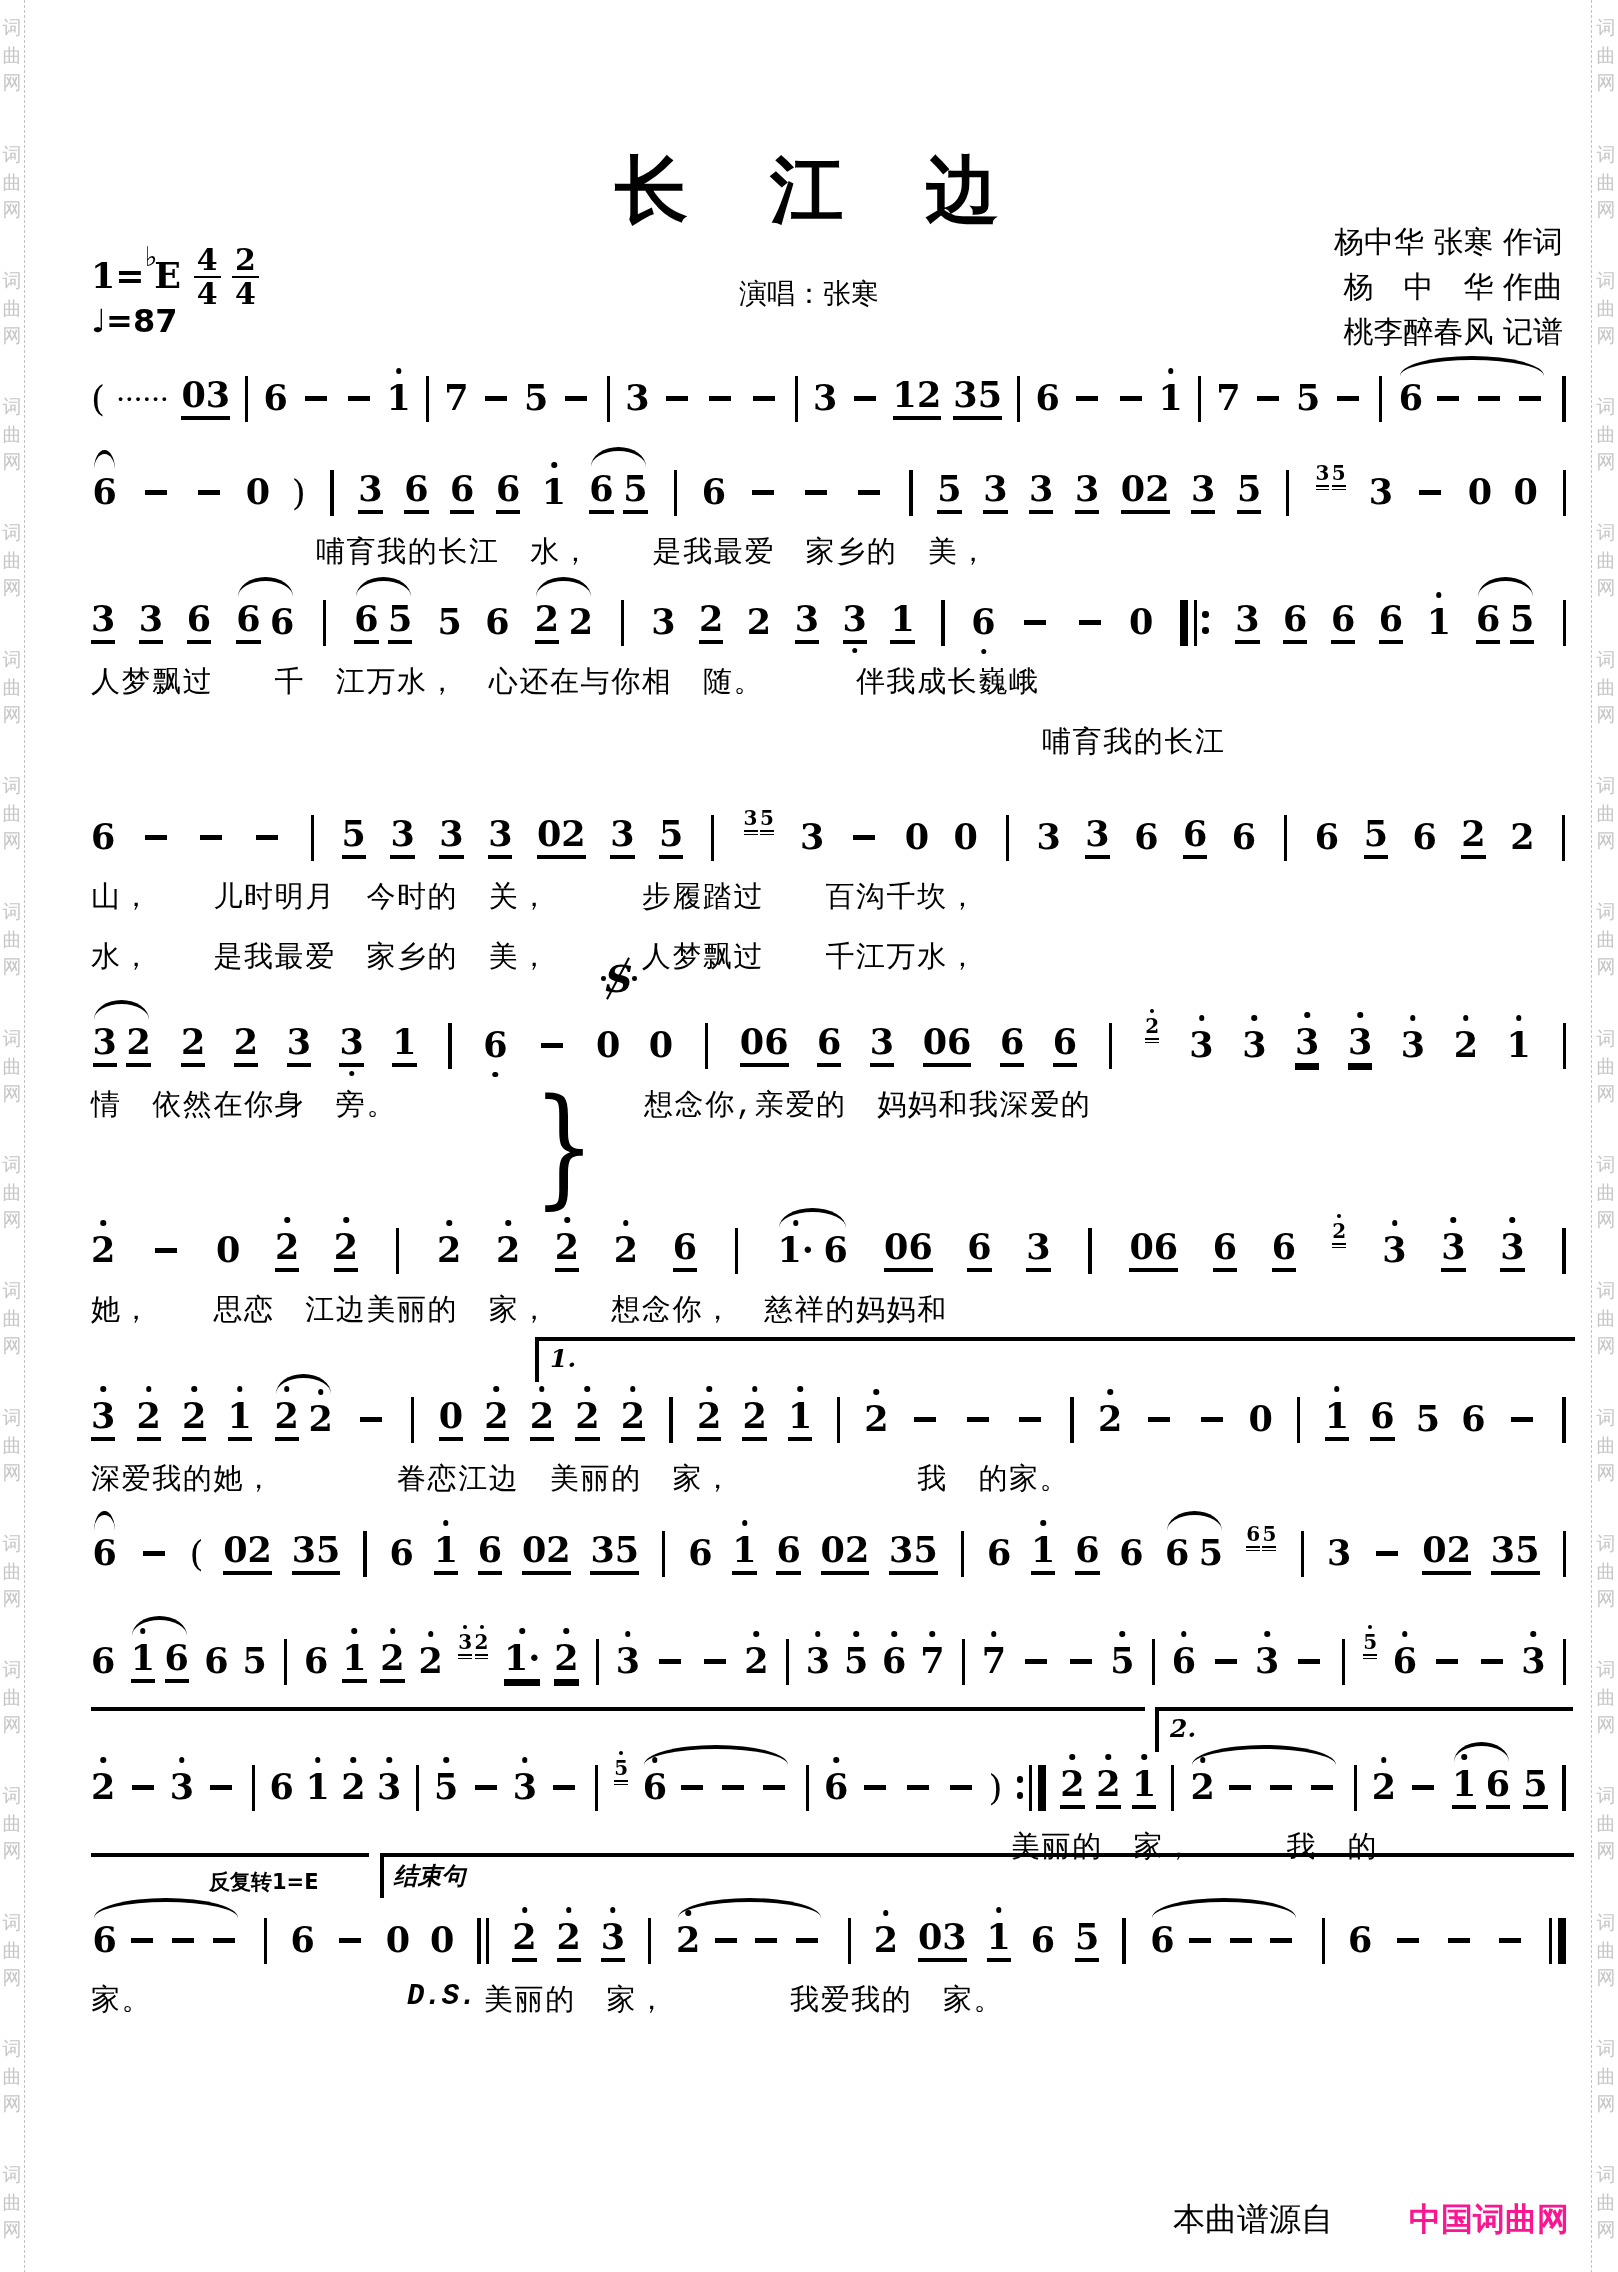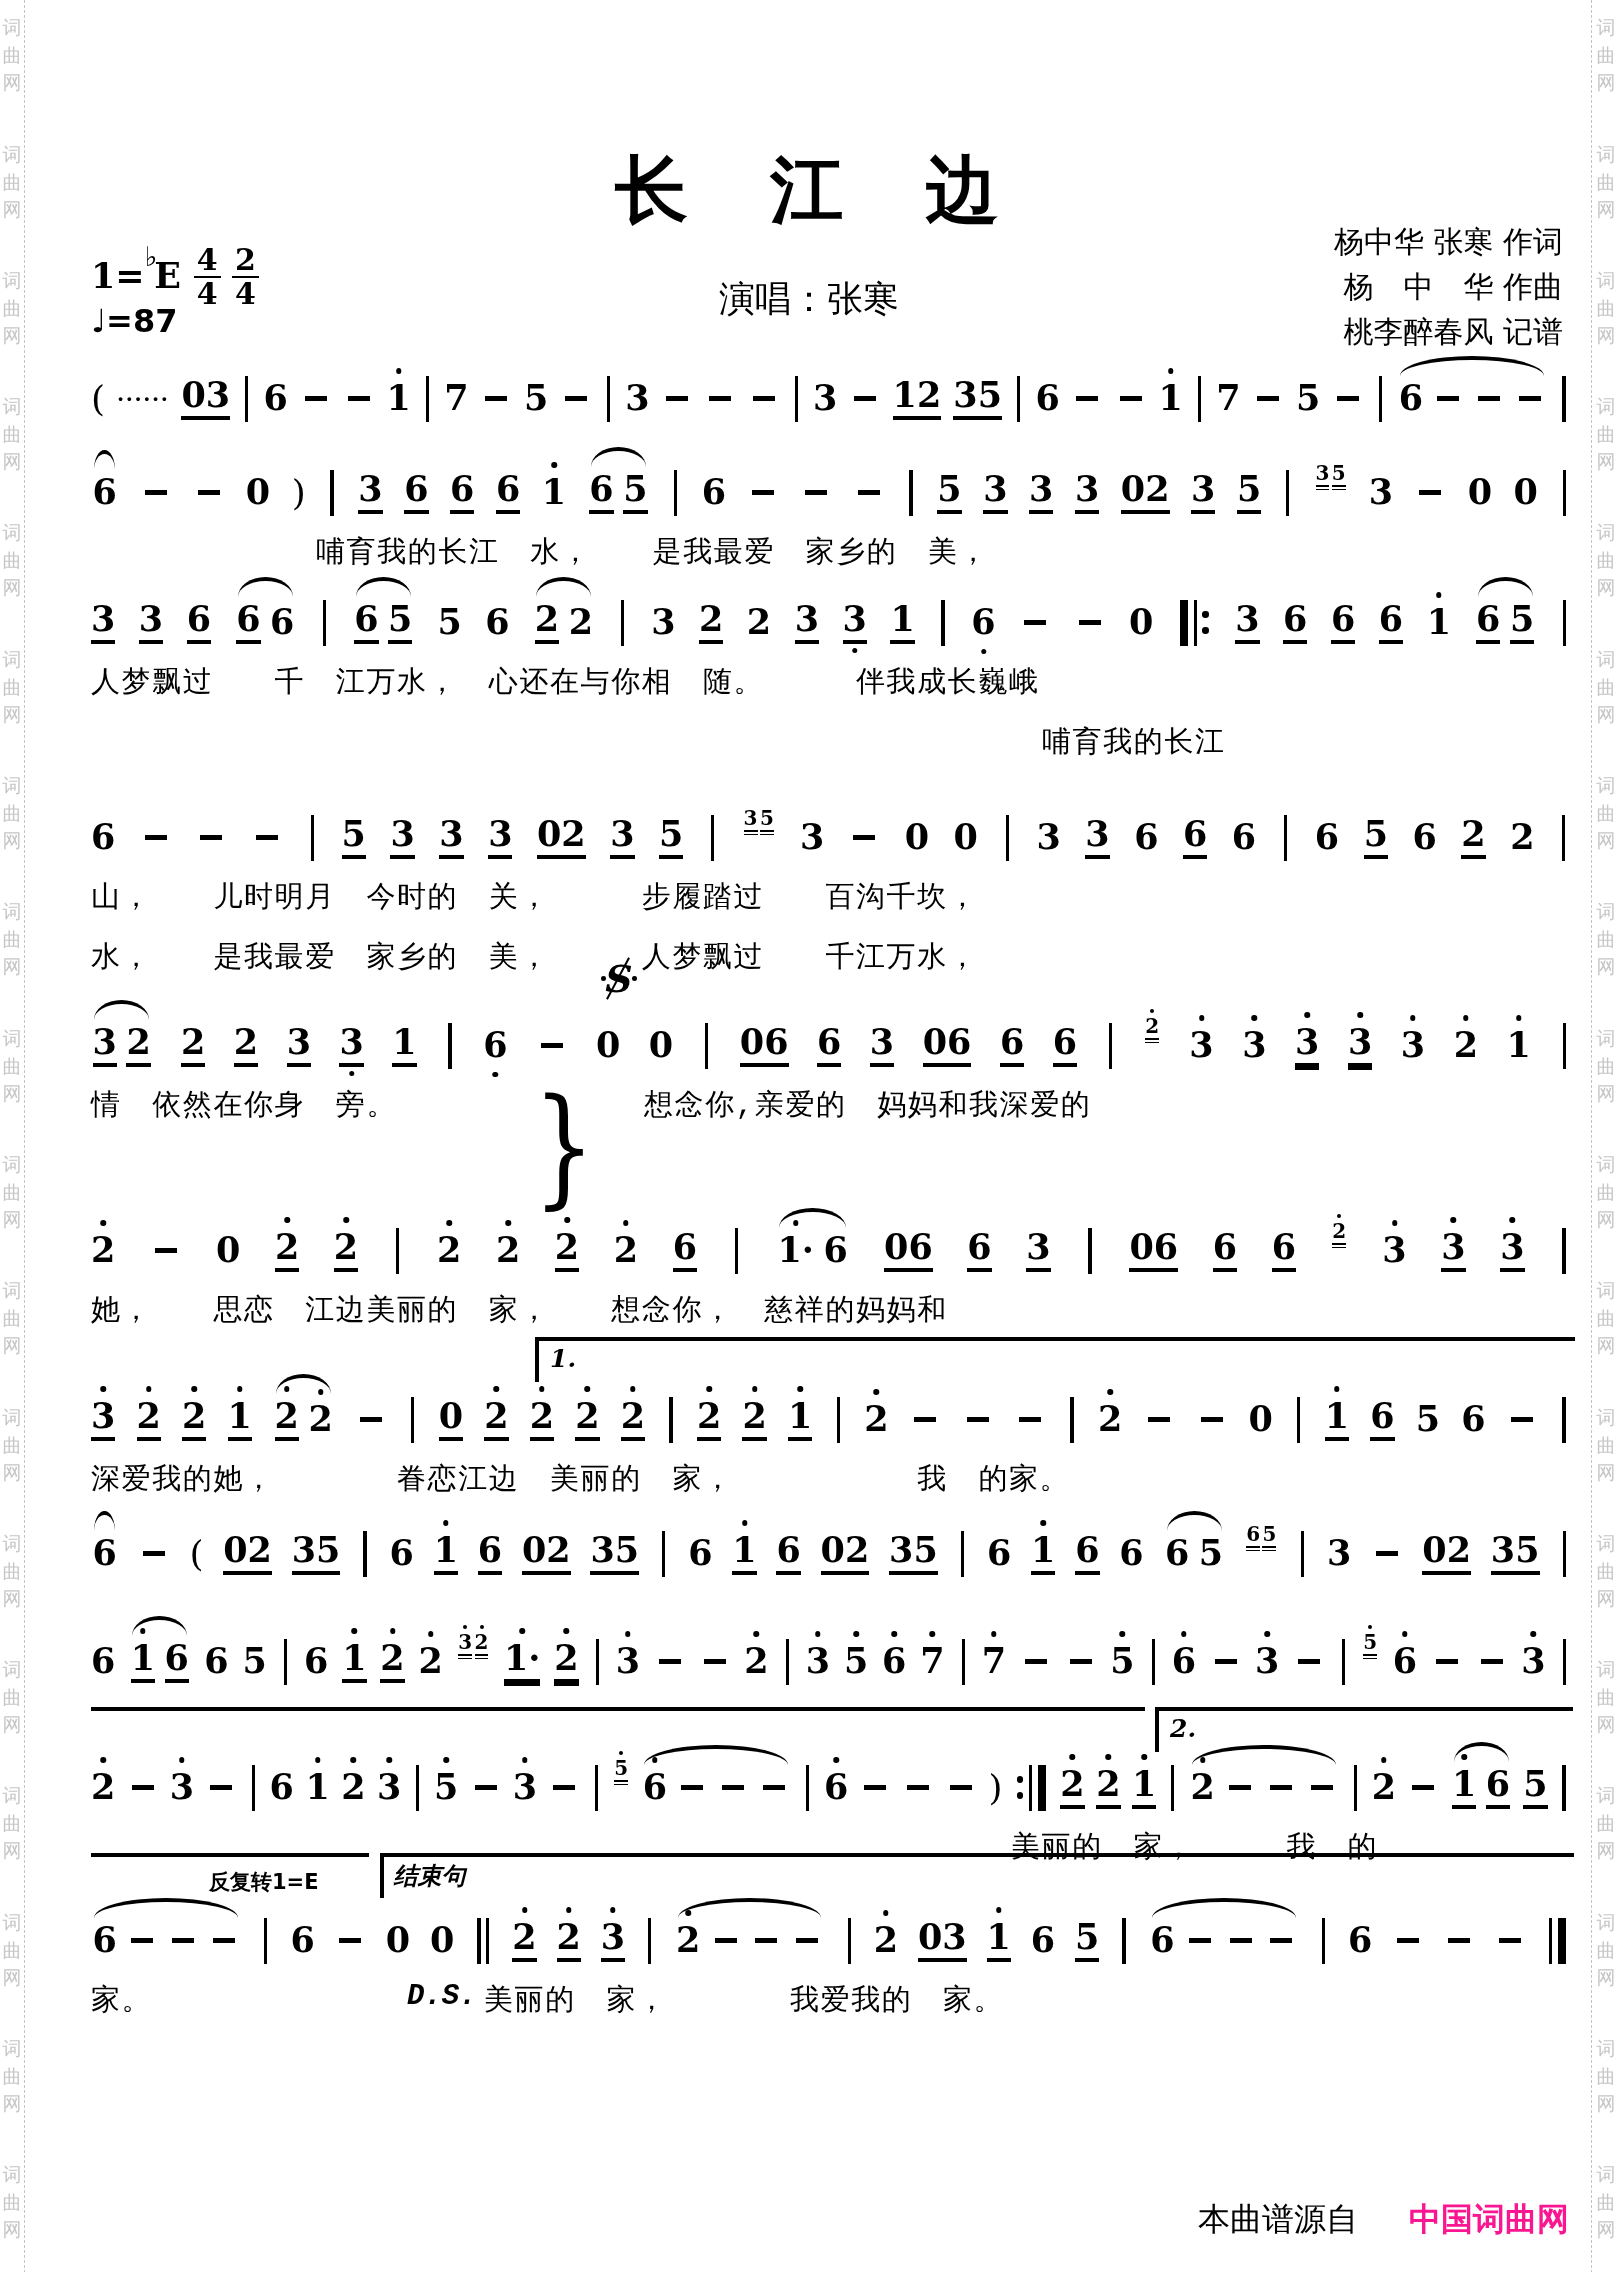--- a/index.html
+++ b/index.html
@@ -12,21 +12,21 @@
   .wm-dash{position:absolute;top:0;bottom:0;width:0;border-left:1.6px dashed #c3c3c3;}
   .wm-col.left  .wm-dash{left:24px;}
   .wm-col.right .wm-dash{left:4.7px;}
   .wm-text{position:absolute;font-family:"DejaVu Sans",sans-serif;font-size:19px;color:#c6c6c6;
            line-height:1.45;text-align:center;width:24px;white-space:pre-line;}
   .wm-col.left  .wm-text{left:0;}
   .wm-col.right .wm-text{left:8px;}
   
   .title{position:absolute;top:142px;left:0;width:100%;text-align:center;
          font-size:73px;font-weight:700;letter-spacing:4.7px;}
-  .subtitle{position:absolute;top:275px;left:0;width:100%;text-align:center;font-size:36px;}
+  .subtitle{position:absolute;top:275px;left:0;width:100%;text-align:center;font-size:28px;}
   .credits{position:absolute;top:219px;right:55px;text-align:right;font-size:30px;line-height:1.5;}
   .keyblock{position:absolute;top:237px;left:91px;font-size:35px;font-weight:700;
             font-family:"DejaVu Serif",serif;display:flex;align-items:center;gap:12.6px;}
   .flat{font-size:27px;vertical-align:super;position:relative;top:-9.5px;margin-right:-3.2px;}
   .frac{display:inline-flex;flex-direction:column;align-items:center;line-height:1;font-size:30px;}
   .frac b{padding:0.8px 3.2px;}
   .frac b:first-child{border-bottom:2.4px solid #000;}
   .tempo{position:absolute;top:302px;left:91px;font-size:32px;font-weight:700;
          font-family:"DejaVu Sans",sans-serif;}
   
@@ -70,21 +70,21 @@
             font-size:38px;font-family:"DejaVu Serif",serif;text-align:center;line-height:44px;}
   .ov-segno::before{content:'';position:absolute;left:14px;top:-1.6px;width:2.4px;height:47px;
                     background:#000;transform:rotate(28deg);}
   .ov-segno i{position:absolute;width:4.7px;height:4.7px;border-radius:50%;background:#000;}
   .ov-segno i.d1{left:-1.6px;top:19px;} .ov-segno i.d2{right:-1.6px;top:19px;}
   .ov-brace{position:absolute;font-size:130px;font-weight:400;line-height:0.9;
             transform:scaleX(.75);transform-origin:left center;}
   
   .footer{position:absolute;top:2198px;right:49px;font-size:32px;white-space:nowrap;
           font-family:"DejaVu Sans",sans-serif;}
-  .footer .brand{margin-left:51px;font-weight:700;}
+  .footer .brand{margin-left:76px;font-weight:700;}
 </style>
 </head>
 <body>
 
 <div class="page">
 
   <div class="wm-col left">
       <div class="wm-dash"></div>
       <div class="wm-text" style="top: 14px; color: rgb(198, 198, 198);">词
 曲

